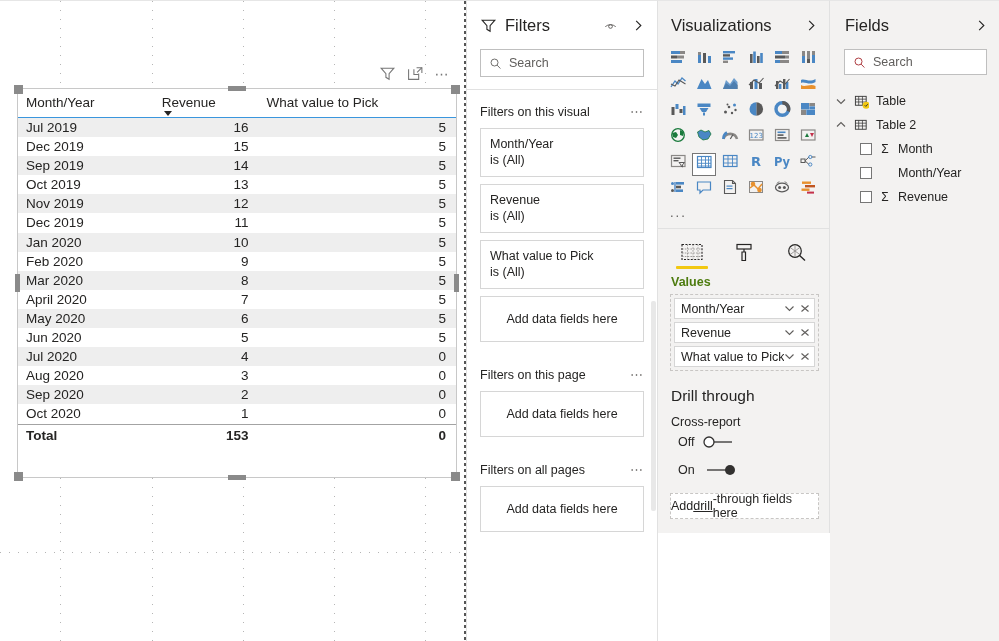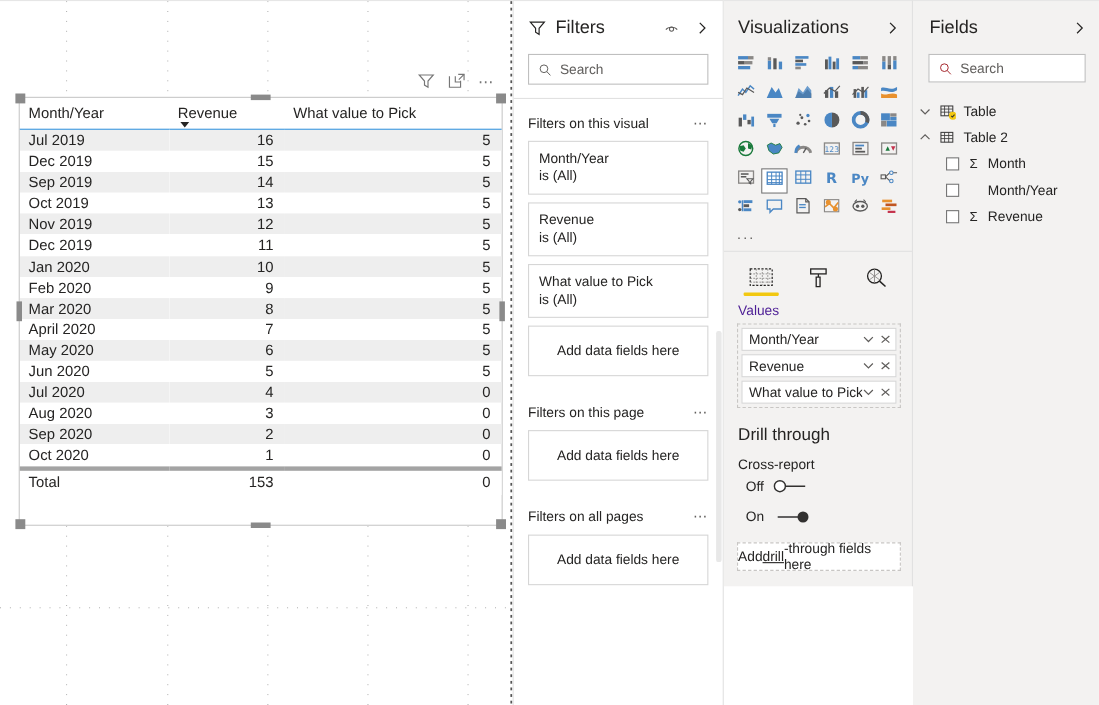--- a/index.html
+++ b/index.html
@@ -84,21 +84,21 @@
   .tbl td.c-rev, .tbl td.c-pick { text-align: right; padding-right: 10px; }
   .tbl tbody tr.alt td { background: #eeeeee; }
   .sort-caret {
     position: absolute; left: 10px; bottom: 1px;
     width: 0; height: 0;
     border-left: 4px solid transparent;
     border-right: 4px solid transparent;
     border-top: 5px solid #252423;
   }
   tr.total-row td {
-    font-weight: normal; border-top: 4px solid #a3a3a3;
+    font-weight: bold; border-top: 1px solid #a3a3a3;
     background: #fff !important; height: 22px; line-height: 22px;
   }
 
   
   #filters {
     flex: 0 0 192px; width: 192px; height: 641px;
     background: #ffffff;
     border-left: 1px solid #e1e1e1;
     border-right: 1px solid #e1e1e1;
     border-top: 1px solid #e6e6e6;
@@ -165,21 +165,21 @@
   .vcell.selected { border: 1px solid #767676; background: #fff; }
   .more-dots { padding: 3px 0 6px 12px; color: #605e5c; letter-spacing: 2px; font-size: 13px; }
   .viz-sep { height: 1px; background: #e1e1e1; margin: 2px 0 0 0; }
   .tab-row {
     display: flex; align-items: flex-end; gap: 20px;
     padding: 8px 0 0 18px; height: 40px;
   }
   .tab-item { display: flex; flex-direction: column; align-items: center; cursor: pointer; }
   .tab-underline { width: 32px; height: 3px; background: #f2c811; margin-top: 4px; border-radius: 1px; }
   .tab-underline.off { background: transparent; }
-  .well-title { font-size: 12.5px; color: #4c1d95; padding: 6px 0 5px 13px; }
+  .well-title { font-size: 12.5px; color: #4d7c0f; padding: 6px 0 5px 13px; font-weight: bold; }
   .well-box {
     margin: 0 10px 0 12px; border: 1px dashed #c8c6c4; padding: 3px;
   }
   .well-pill {
     display: flex; align-items: center;
     background: #fff; border: 1px solid #d6d6d6;
     height: 21px; margin-bottom: 3px; padding: 0 4px 0 6px;
     font-size: 12.5px; color: #252423;
   }
   .well-pill:last-child { margin-bottom: 0; }

